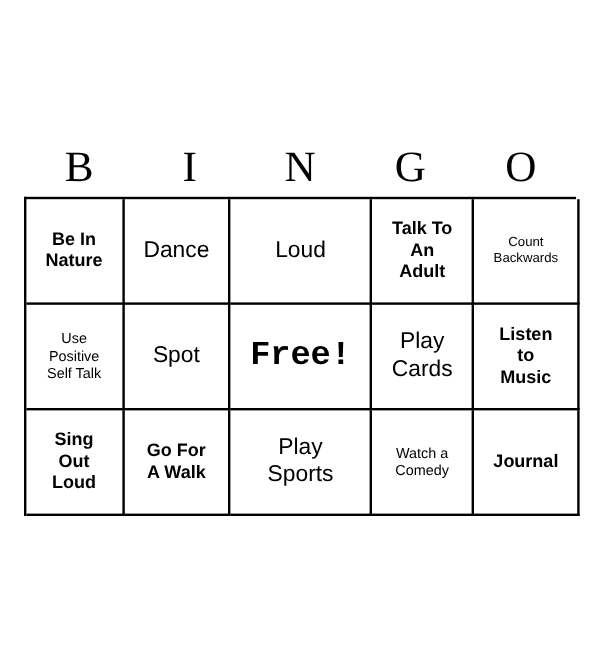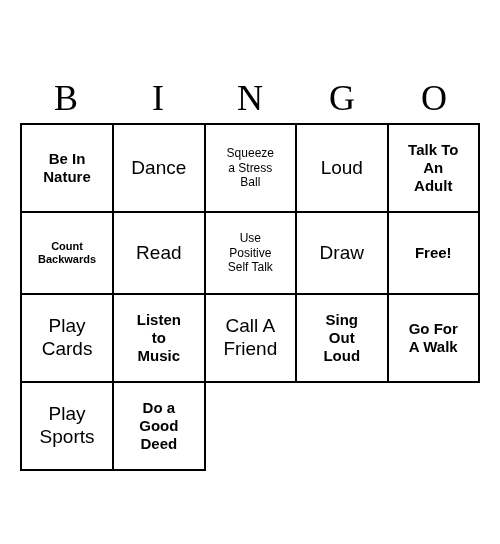--- a/index.html
+++ b/index.html
@@ -70,26 +70,27 @@
       font-weight: bold;
     }
 
     .size-small {
       font-size: 12px;
       font-weight: normal;
     }
 
     .size-xsmall {
       font-size: 11px;
-      font-weight: bold;
+      font-weight: normal;
     }
 
     .free-cell {
-      font-size: 15px;
+      font-size: 28px;
       font-weight: bold;
+      font-family: Liberation Mono, monospace;
     }
   </style>
 </head>
 <body>
 
 <div class="bingo-container">
   <div class="bingo-header">
     <div class="bingo-header-cell">B</div>
     <div class="bingo-header-cell">I</div>
     <div class="bingo-header-cell">N</div>
@@ -97,58 +98,52 @@
     <div class="bingo-header-cell">O</div>
   </div>
   <div class="bingo-grid" id="grid">
   <div class="bingo-cell">
         <span class="size-medium">Be In<br>Nature</span>
       </div>
       <div class="bingo-cell">
         <span class="size-large">Dance</span>
       </div>
       <div class="bingo-cell">
-        <span class="size-small">Squeeze<br>a Stress<br>Ball</span>
-      </div>
-      <div class="bingo-cell">
         <span class="size-large">Loud</span>
       </div>
       <div class="bingo-cell">
         <span class="size-medium">Talk To<br>An<br>Adult</span>
       </div>
       <div class="bingo-cell">
         <span class="size-xsmall">Count<br>Backwards</span>
       </div>
       <div class="bingo-cell">
-        <span class="size-large">Read</span>
-      </div>
-      <div class="bingo-cell">
         <span class="size-small">Use<br>Positive<br>Self Talk</span>
       </div>
       <div class="bingo-cell">
-        <span class="size-large">Draw</span>
+        <span class="size-large">Spot</span>
       </div>
       <div class="bingo-cell">
         <span class="free-cell">Free!</span>
       </div>
       <div class="bingo-cell">
         <span class="size-large">Play<br>Cards</span>
       </div>
       <div class="bingo-cell">
         <span class="size-medium">Listen<br>to<br>Music</span>
       </div>
       <div class="bingo-cell">
-        <span class="size-large">Call A<br>Friend</span>
-      </div>
-      <div class="bingo-cell">
         <span class="size-medium">Sing<br>Out<br>Loud</span>
       </div>
       <div class="bingo-cell">
         <span class="size-medium">Go For<br>A Walk</span>
       </div>
       <div class="bingo-cell">
         <span class="size-large">Play<br>Sports</span>
       </div>
       <div class="bingo-cell">
-        <span class="size-medium">Do a<br>Good<br>Deed</span>
+        <span class="size-small">Watch a<br>Comedy</span>
+      </div>
+      <div class="bingo-cell">
+        <span class="size-medium">Journal</span>
       </div>
     </div>
 </div>
 
 </body></html>

